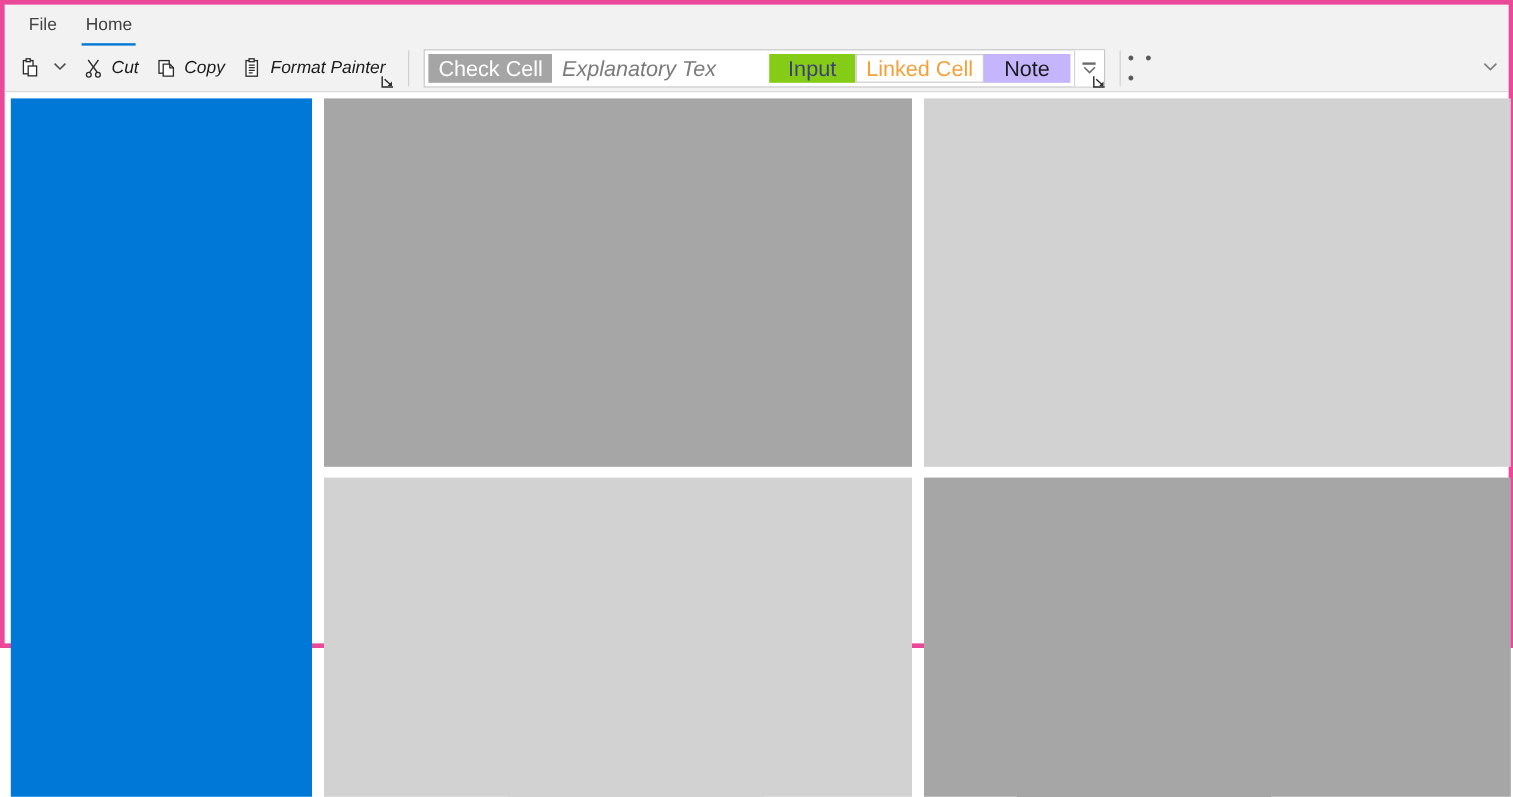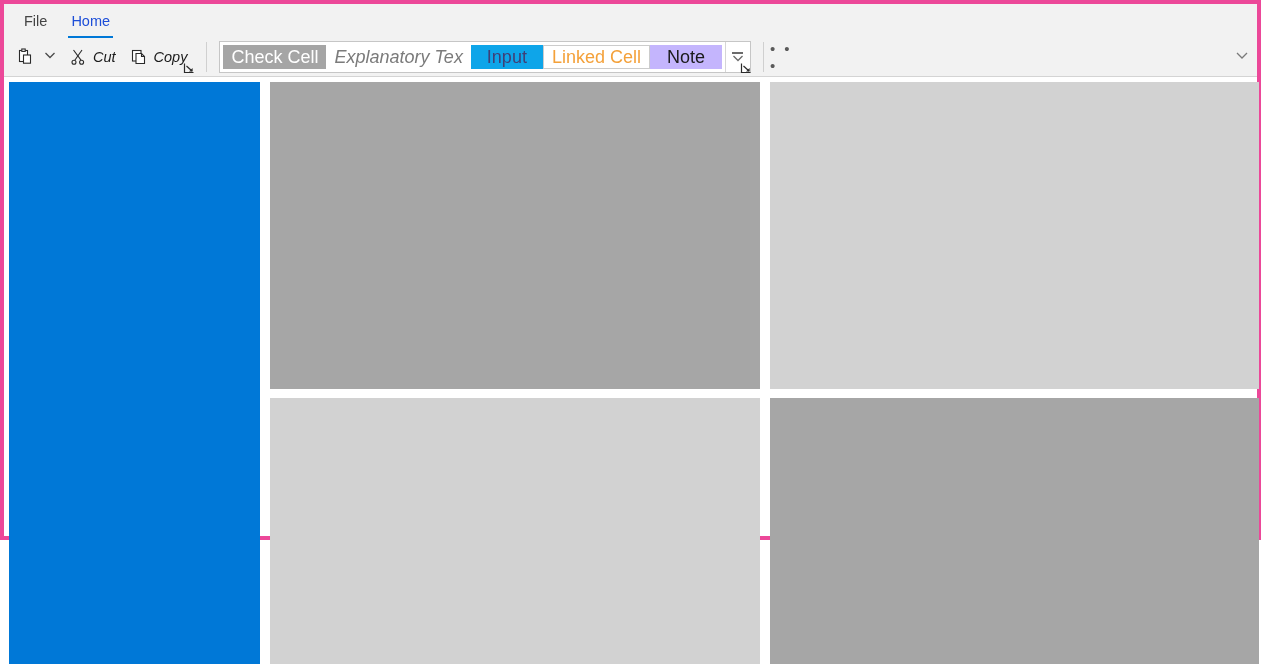--- a/index.html
+++ b/index.html
@@ -45,21 +45,21 @@
     height: 34px;
     padding: 0 12px;
     display: flex;
     align-items: center;
     font-size: 14.5px;
     color: #444444;
     cursor: default;
     box-sizing: border-box;
   }
   .tab.active {
-    color: #1d4ed8;
+    color: #404040;
   }
   .tab.active::after {
     content: "";
     position: absolute;
     left: 9px;
     right: 9px;
     bottom: 0;
     height: 2.5px;
     background: #0078d7;
   }
@@ -181,22 +181,23 @@
   .style-check {
     background: #a5a5a5;
     color: #ffffff;
   }
   .style-explanatory {
     background: #ffffff;
     color: #7b7b7b;
     font-style: italic;
   }
   .style-input {
-    background: #0ea5e9;
+    background: #84cc16;
     color: #3f3f76;
+    margin-left: 36px;
   }
   .style-linked {
     background: #ffffff;
     color: #f4a13a;
     border: 1px solid #cccccc;
   }
   .style-note {
     background: #c4b5fd;
     color: #1b1b1b;
   }
@@ -315,20 +316,33 @@
           <span class="glyph">
             <svg width="18" height="18" viewBox="0 0 18 18" aria-hidden="true">
               <rect x="2.5" y="2.5" width="8.5" height="10.5" fill="#ffffff" stroke="#2b2b2b" stroke-width="1.1"></rect>
               <path d="M6 5.5 h5.5 l3 3 v7 h-8.5 z" fill="#ffffff" stroke="#2b2b2b" stroke-width="1.1"></path>
               <polyline points="11.5,5.5 11.5,8.5 14.5,8.5" fill="none" stroke="#2b2b2b" stroke-width="1.1"></polyline>
             </svg>
           </span>
           <span>Copy</span>
         </div>
 
+        <div class="cmd">
+          <span class="glyph">
+            <svg width="18" height="18" viewBox="0 0 18 18" aria-hidden="true">
+              <rect x="4" y="2.5" width="9.5" height="13" fill="#ffffff" stroke="#2b2b2b" stroke-width="1.1"></rect>
+              <rect x="6.6" y="1" width="4.2" height="2.4" fill="#ffffff" stroke="#2b2b2b" stroke-width="1.1"></rect>
+              <line x1="6.3" y1="6.2" x2="11.3" y2="6.2" stroke="#2b2b2b" stroke-width="1"></line>
+              <line x1="6.3" y1="8.4" x2="11.3" y2="8.4" stroke="#2b2b2b" stroke-width="1"></line>
+              <line x1="6.3" y1="10.6" x2="11.3" y2="10.6" stroke="#2b2b2b" stroke-width="1"></line>
+              <line x1="6.3" y1="12.8" x2="9.5" y2="12.8" stroke="#2b2b2b" stroke-width="1"></line>
+            </svg>
+          </span>
+          <span>Format Painter</span>
+        </div>
 
         <div class="dialog-launcher">
           <svg width="12" height="12" viewBox="0 0 12 12" aria-hidden="true">
             <polyline points="1.5,1.5 1.5,10.5 10.5,10.5" fill="none" stroke="#2b2b2b" stroke-width="1.2"></polyline>
             <line x1="3.5" y1="4" x2="9" y2="9" stroke="#2b2b2b" stroke-width="1.2"></line>
             <polygon points="9.6,9.6 6,9.6 9.6,6" fill="#2b2b2b"></polygon>
           </svg>
         </div>
       </div>
 

